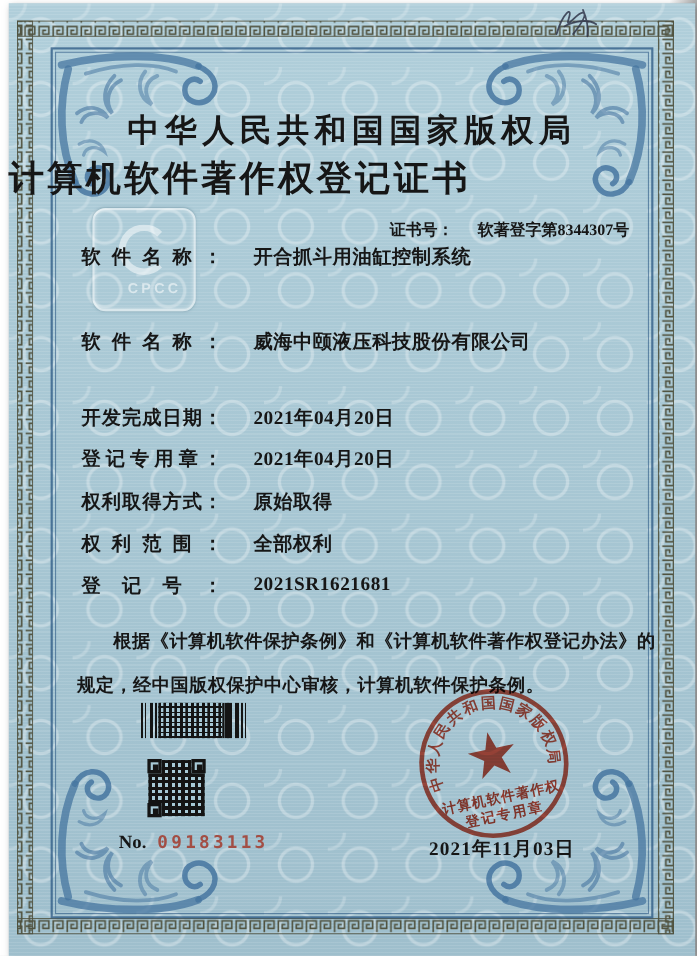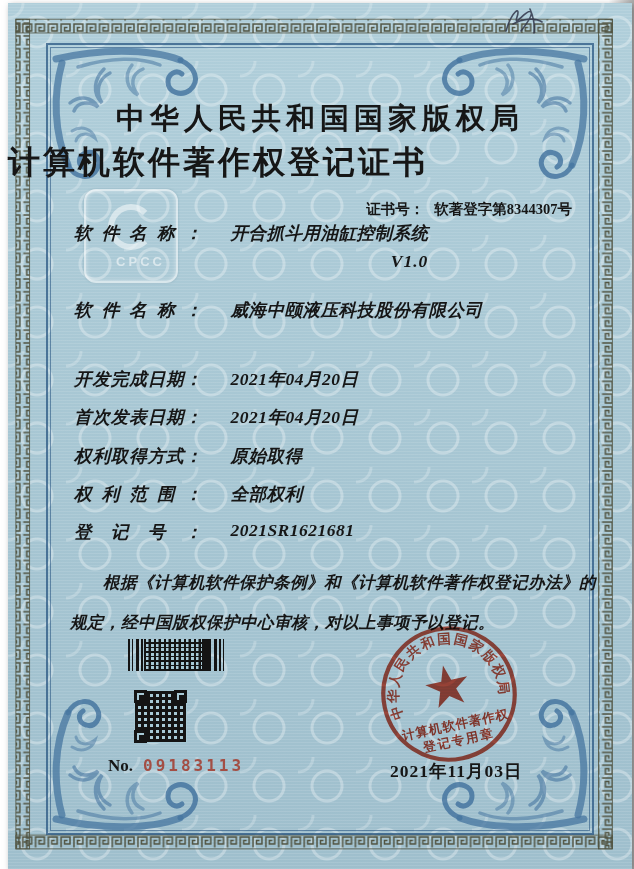--- a/index.html
+++ b/index.html
@@ -36,31 +36,31 @@
     box-shadow:inset 0 0 4px rgba(255,255,255,.5),0 0 2px rgba(110,145,160,.5);
     display:flex;flex-direction:column;align-items:center;justify-content:center;color:rgba(255,255,255,.55);}
   .emboss .c-ring{width:34px;height:34px;border:6px solid rgba(255,255,255,.5);border-radius:50%;
     border-right-color:transparent;margin-bottom:4px;}
   .emboss .cap{font-size:13px;letter-spacing:3px;font-weight:bold;font-family:"Liberation Sans",sans-serif;padding-left:19px;}
 
   .txt{position:absolute;color:#161616;}
   .authority{top:96px;left:0;width:100%;text-align:center;font-size:29px;font-weight:bold;letter-spacing:5px;}
   .cert-title{top:138px;left:0;width:100%;font-size:32px;font-weight:bold;letter-spacing:3px;}
   .certno{top:197px;right:60px;font-size:14.5px;font-weight:bold;}
-  .certno .lab{margin-right:10px;}
-
-  .row{position:absolute;left:66px;font-size:17.5px;font-weight:bold;color:#161616;white-space:nowrap;font-style:italic;}
+  .certno .lab{margin-right:22px;}
+
+  .row{position:absolute;left:66px;font-size:17.5px;font-weight:bold;color:#161616;white-space:nowrap;}
   .flabel{display:inline-block;width:128px;text-align:justify;text-align-last:justify;vertical-align:top;}
   .fvalue{display:inline-block;margin-left:24px;vertical-align:top;letter-spacing:.5px;text-align:right;}
   .fvalue .v2{margin-top:6px;letter-spacing:1px;}
   .r0{top:218px;} .r1{top:295px;} .r2{top:364px;} .r3{top:402px;}
   .r4{top:441px;} .r5{top:479px;} .r6{top:517px;}
 
   .statement{top:560px;left:62px;font-size:16.5px;font-weight:bold;line-height:2.4;letter-spacing:.5px;}
-  .statement span{display:block;white-space:nowrap;font-style:italic;}
+  .statement span{display:block;white-space:nowrap;}
   .statement .ind{text-indent:2em;}
 
   
   .barcode{position:absolute;left:120px;top:636px;width:98px;height:32px;
     background:repeating-linear-gradient(90deg,#141414 0 2px,transparent 2px 4px,#141414 4px 5px,transparent 5px 8px,#141414 8px 11px,transparent 11px 13px);}
   .barcode .bc2d{position:absolute;left:16px;right:24px;top:0;bottom:0;background:#a7c9d6;}
   .barcode .bc2d::before{content:"";position:absolute;inset:0;
     background:
       repeating-linear-gradient(0deg,#141414 0 2px,transparent 2px 5px,#141414 5px 6px,transparent 6px 9px),
       repeating-linear-gradient(90deg,#141414 0 2px,transparent 2px 4px,#141414 5px 7px,transparent 7px 10px),
@@ -173,51 +173,50 @@
     <div class="txt authority">中华人民共和国国家版权局</div>
     <div class="txt cert-title">计算机软件著作权登记证书</div>
     <div class="txt certno">
       <span class="lab">证书号：</span><span>软著登字第8344307号</span>
     </div>
 
     <div class="row r0">
       <span class="flabel">软件名称：</span>
       <span class="fvalue">
         <div>开合抓斗用油缸控制系统</div>
-        <div class="v2">V1.0</div>
       </span>
     </div>
     <div class="row r1">
       <span class="flabel">软件名称：</span>
       <span class="fvalue">威海中颐液压科技股份有限公司</span>
     </div>
     <div class="row r2">
       <span class="flabel">开发完成日期：</span>
       <span class="fvalue">2021年04月20日</span>
     </div>
     <div class="row r3">
-      <span class="flabel">首次发表日期：</span>
+      <span class="flabel">登记专用章：</span>
       <span class="fvalue">2021年04月20日</span>
     </div>
     <div class="row r5">
       <span class="flabel">权利范围：</span>
       <span class="fvalue">全部权利</span>
     </div>
     <div class="row r4">
       <span class="flabel">权利取得方式：</span>
       <span class="fvalue">原始取得</span>
     </div>
     <div class="row r6">
       <span class="flabel">登记号：</span>
       <span class="fvalue">2021SR1621681</span>
     </div>
 
     <div class="txt statement">
       <span class="ind">根据《计算机软件保护条例》和《计算机软件著作权登记办法》的</span>
-      <span>规定，经中国版权保护中心审核，对以上事项予以登记。</span>
+      <span>规定，经中国版权保护中心审核，计算机软件保护条例。</span>
     </div>
 
     <div class="barcode">
       <div class="bc2d"></div>
       <div class="thick"></div>
     </div>
 
     <div class="qr">
       <div class="finder f-tl"></div>
       <div class="finder f-tr"></div>

